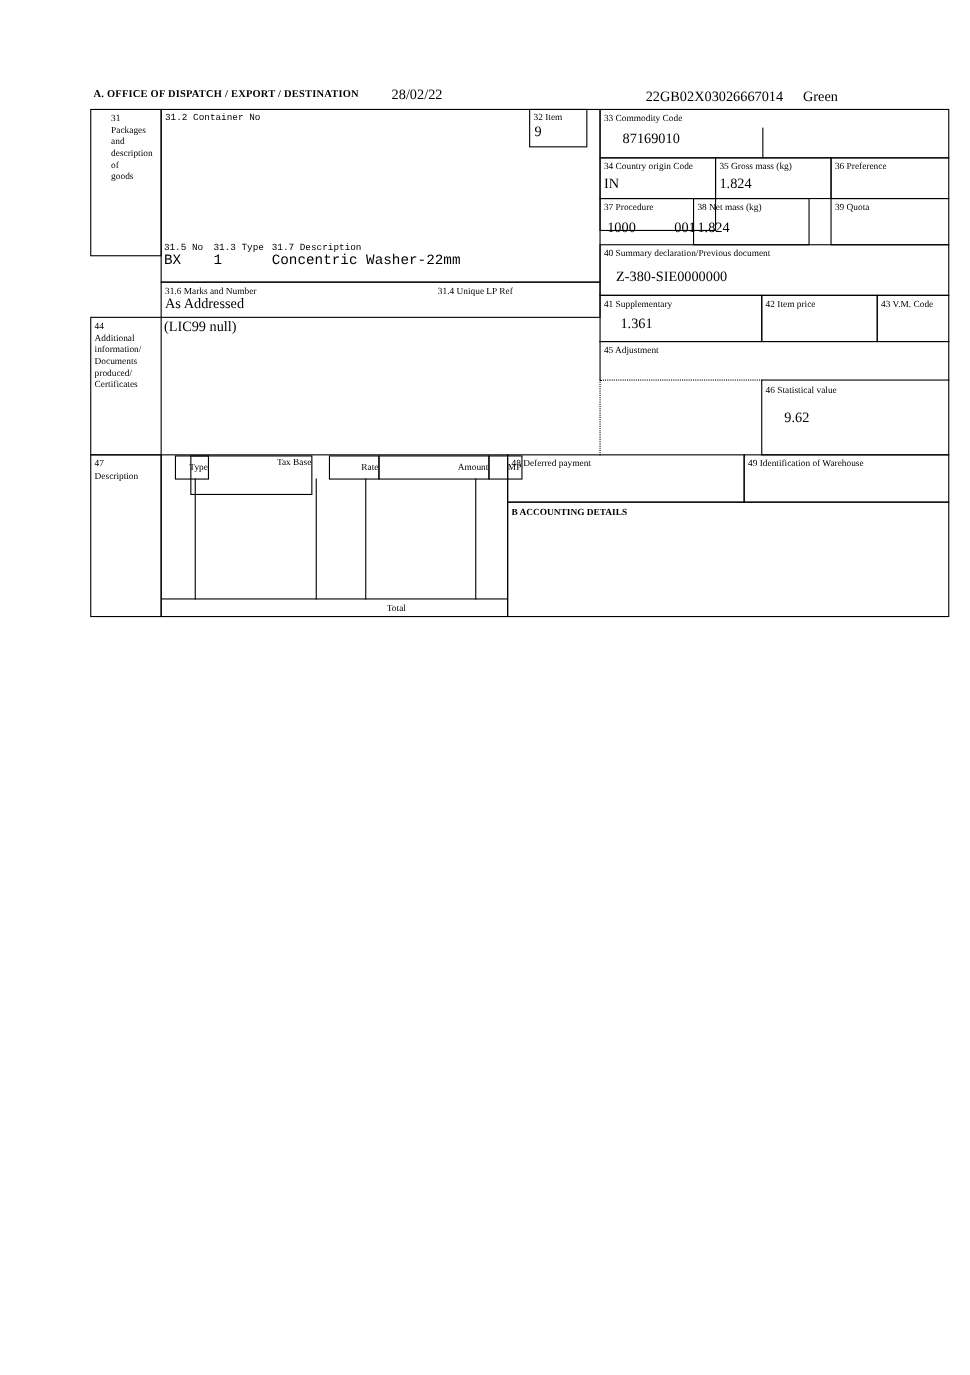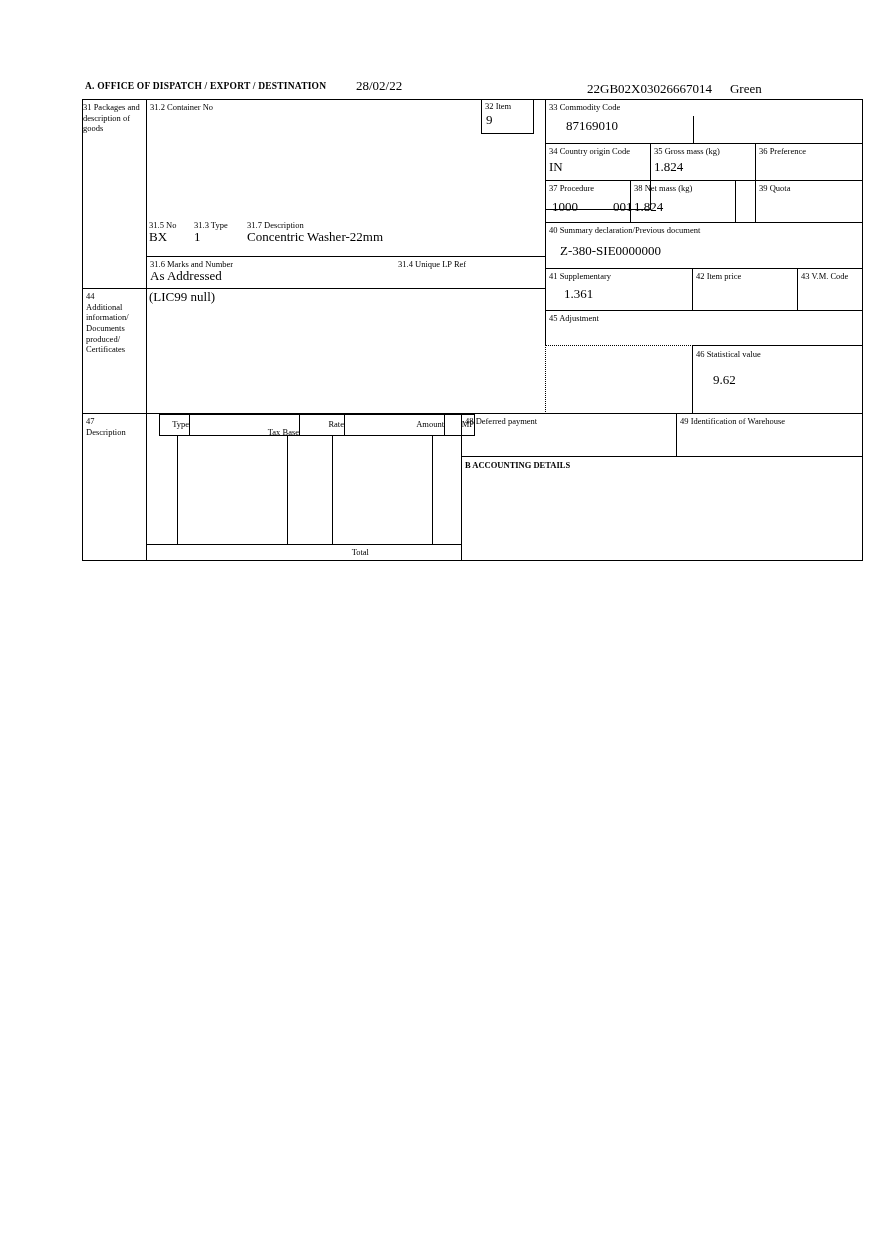--- a/index.html
+++ b/index.html
@@ -20,34 +20,34 @@
 
 <div class="page">
 
   <div class="abs hdr" style="left:85px;top:81px;">A.  OFFICE OF DISPATCH / EXPORT / DESTINATION</div>
   <div class="abs val" style="left:356px;top:79px;">28/02/22</div>
   <div class="abs" style="left:587px;top:79px;">
     <span class="val">22GB02X03026667014</span>
     <span class="val" style="margin-left:14px;">Green</span>
   </div>
 
-  <div class="box lbl" style="left:82px;top:99px;width:65px;height:190px;padding:2px 0;">
+  <div class="box lbl" style="left:82px;top:99px;width:65px;height:134px;padding:2px 18px;">
     <span>31</span>
     <span>Packages and description of goods</span>
   </div>
   <div class="box lbl" style="left:82px;top:288px;width:65px;height:126px;padding:2px 3px;">
     <span style="display:block;">44</span>
     <span>Additional information/ Documents produced/ Certificates</span>
   </div>
   <div class="box lbl" style="left:82px;top:413px;width:65px;height:148px;padding:2px 3px;">
     <span style="display:block;">47</span>
     <span>Description</span>
   </div>
 
-  <div class="box" style="left:146px;top:99px;width:400px;height:158px;">
+  <div class="box" style="left:146px;top:99px;width:400px;height:158px;font-family:Liberation Mono, monospace;">
     <div class="abs lbl" style="left:3px;top:2px;">31.2 Container No</div>
     <div class="abs lbl" style="left:2px;top:120px;">31.5 No</div>
     <div class="abs lbl" style="left:47px;top:120px;">31.3 Type</div>
     <div class="abs lbl" style="left:100px;top:120px;">31.7 Description</div>
     <div class="abs val" style="left:2px;top:130px;">BX</div>
     <div class="abs val" style="left:47px;top:130px;">1</div>
     <div class="abs val" style="left:100px;top:130px;">Concentric Washer-22mm</div>
   </div>
 
   <div class="box" style="left:481px;top:99px;width:53px;height:35px;">
@@ -118,21 +118,21 @@
 
   <div class="dottedregion" style="left:545px;top:345px;width:148px;height:69px;"></div>
 
   <div class="box" style="left:692px;top:345px;width:171px;height:69px;">
     <div class="abs lbl" style="left:3px;top:3px;">46 Statistical value</div>
     <div class="abs val" style="left:20px;top:27px;">9.62</div>
   </div>
 
   <div class="box" style="left:146px;top:413px;width:316px;height:148px;">
     <div class="box lbl center" style="left:0px;top:0px;width:31px;height:22px;padding-top:4px;">Type</div>
-    <div class="box lbl center" style="left:30px;top:0px;width:111px;height:22px;padding-top:12px;">Tax Base</div>
+    <div class="box lbl center" style="left:14px;top:0px;width:111px;height:36px;padding-top:0;">Tax Base</div>
     <div class="box lbl center" style="left:140px;top:0px;width:46px;height:22px;padding-top:4px;">Rate</div>
     <div class="box lbl center" style="left:185px;top:0px;width:101px;height:22px;padding-top:4px;">Amount</div>
     <div class="box lbl center" style="left:285px;top:0px;width:31px;height:22px;padding-top:4px;">MP</div>
     <div class="vline" style="left:30px;top:21px;height:110px;"></div>
     <div class="vline" style="left:140px;top:21px;height:110px;"></div>
     <div class="vline" style="left:185px;top:21px;height:110px;"></div>
     <div class="vline" style="left:285px;top:21px;height:110px;"></div>
     <div class="hline" style="left:0px;top:130px;width:314px;"></div>
     <div class="abs lbl center" style="left:150px;top:133px;width:60px;">Total</div>
   </div>

